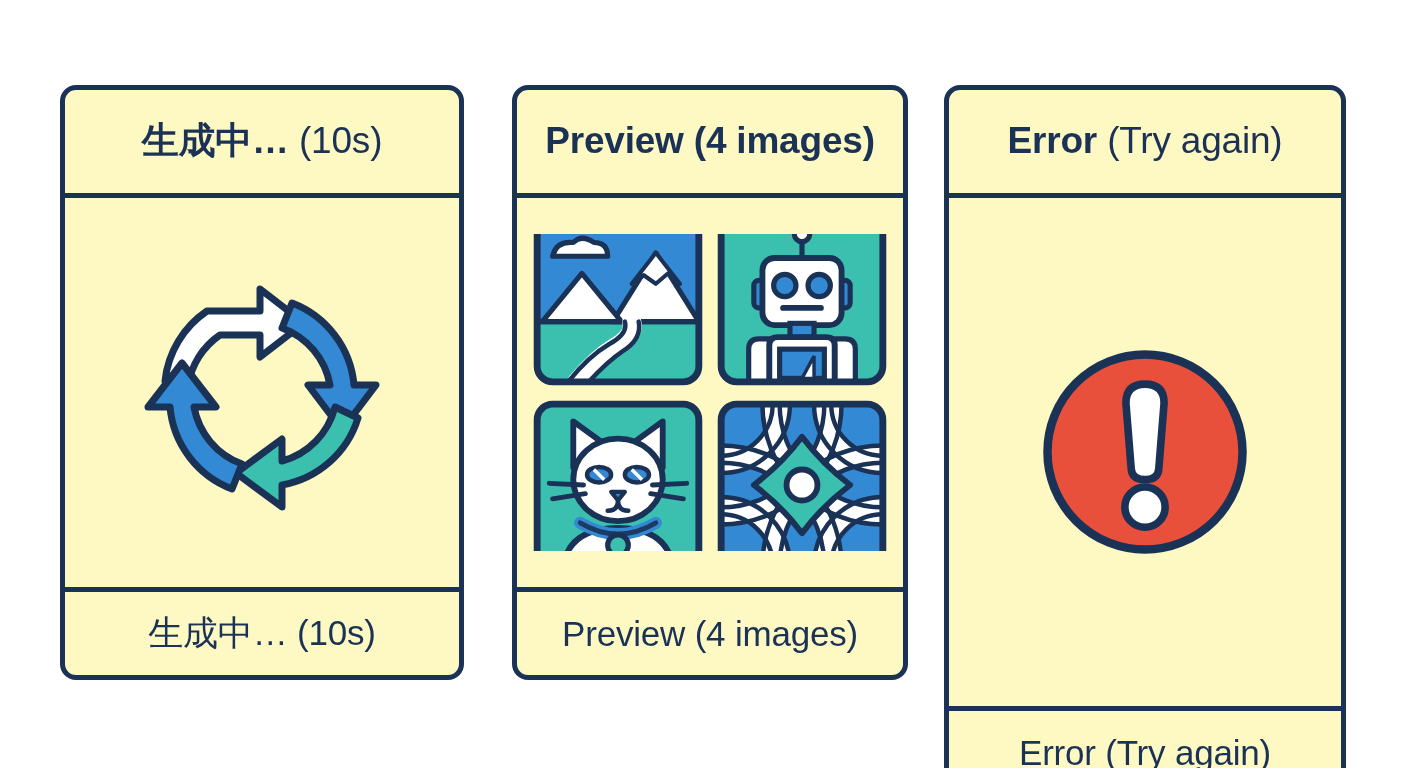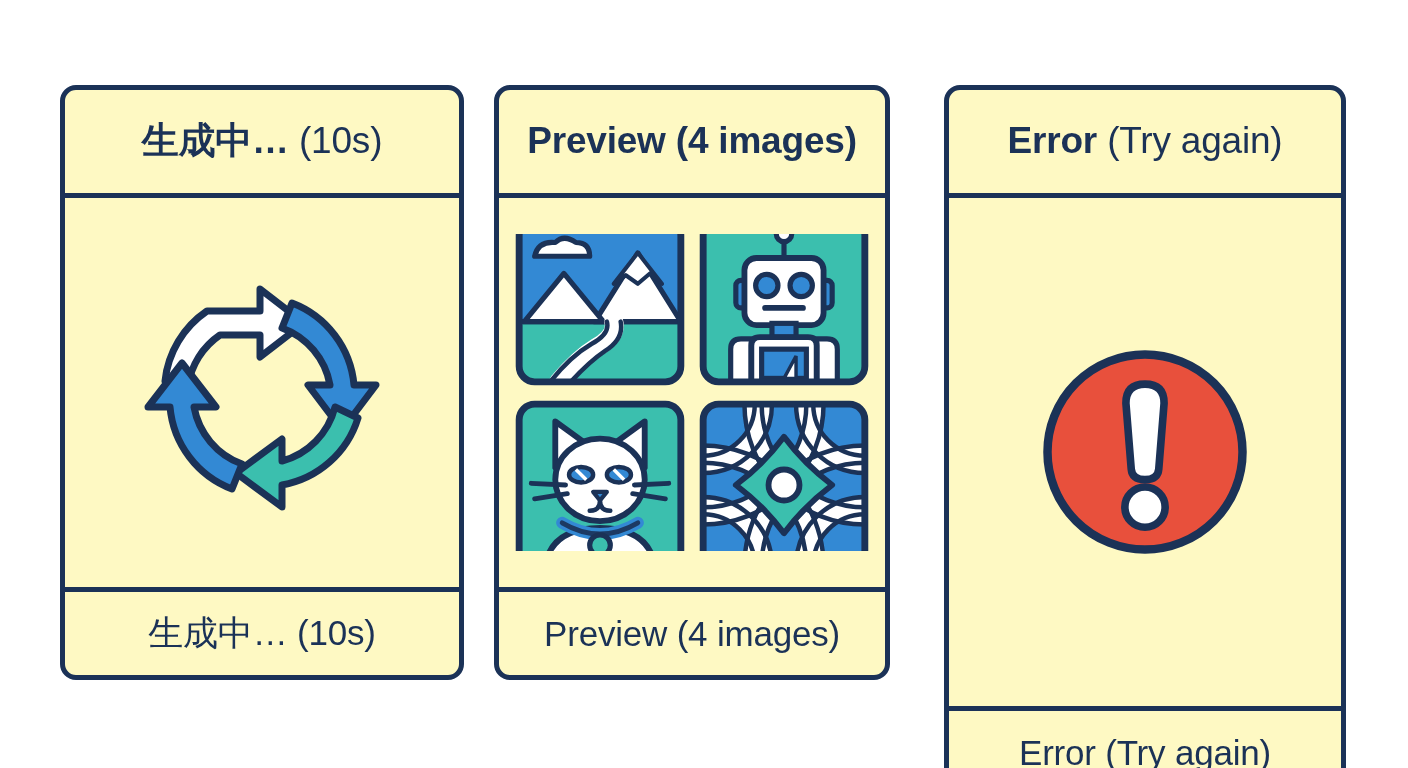--- a/index.html
+++ b/index.html
@@ -78,21 +78,21 @@
   .footer-caption {
     color: #1b3257;
     font-size: 35px;
     font-weight: 400;
     white-space: nowrap;
     letter-spacing: -0.2px;
   }
 
   
   #card-generating { left: 60px;  top: 85px; width: 404px; height: 595px; }
-  #card-preview    { left: 494px; top: 85px; width: 396px; height: 595px; gap: 36px; }
+  #card-preview    { left: 512px; top: 85px; width: 396px; height: 595px; gap: 36px; }
   #card-error      { left: 944px; top: 85px; width: 402px; height: 714px; }
 
   
   .spinner-wrap {
     width: 260px;
     height: 260px;
     display: block;
   }
 
   

